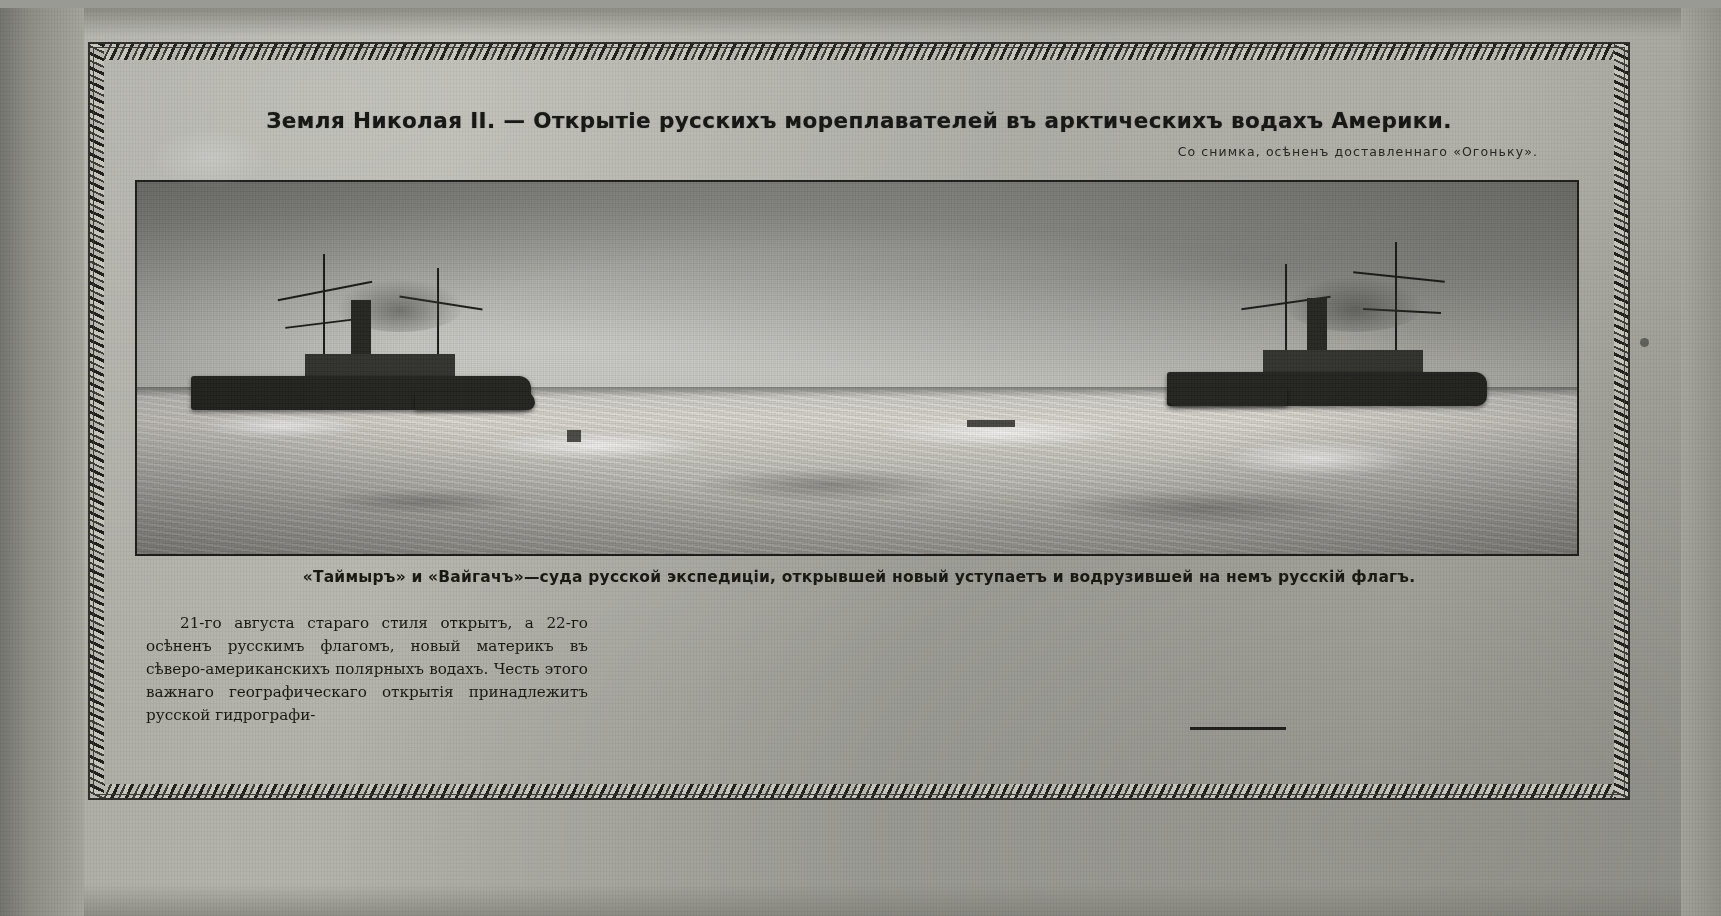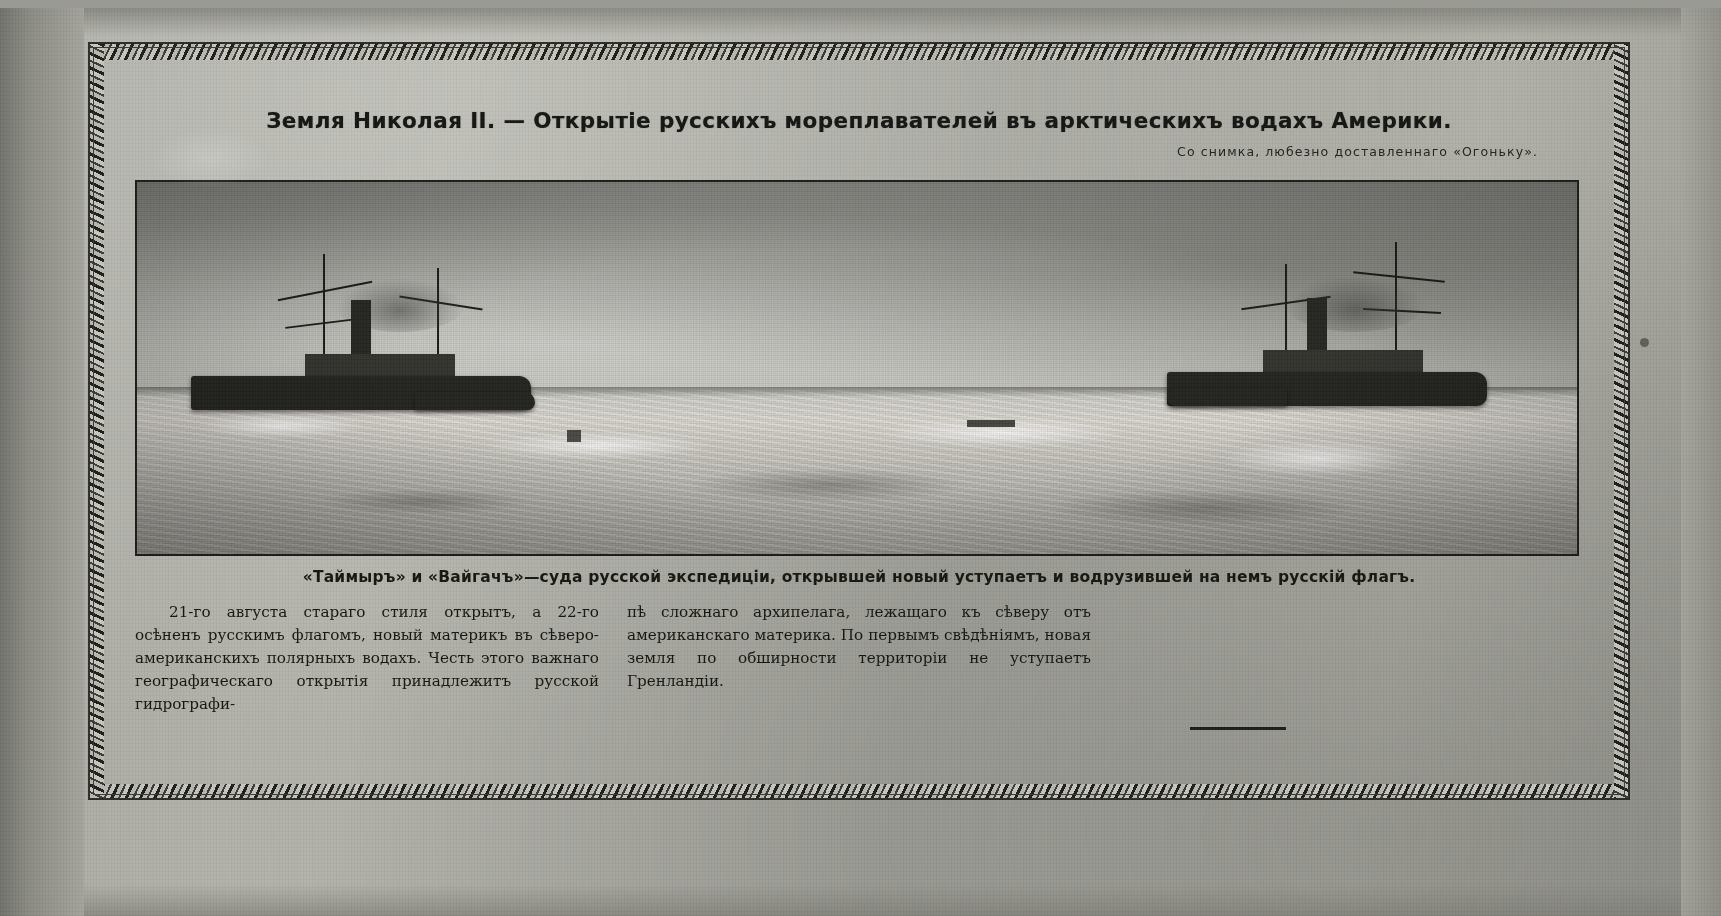--- a/index.html
+++ b/index.html
@@ -216,21 +216,21 @@
   }
   .col {
     width: 466px;
     font-family: "DejaVu Serif", serif;
     font-size: 15.2px;
     line-height: 1.52;
     color: #15150f;
     text-align: justify;
     position: relative;
   }
-  .col p { margin: 1px; }
+  .col p { margin: 12px; }
   .col .indent { text-indent: 34px; }
   .rule {
     position: absolute;
     left: 1078px; top: 655px;
     width: 96px; height: 3px;
     background: #1c1c18;
   }
 
   
   .blotch { position:absolute; border-radius:50%; pointer-events:none; }
@@ -250,21 +250,21 @@
   <div class="orn orn-left"></div>
   <div class="orn orn-right"></div>
   <div class="frame">
     <div class="frame-inner"></div>
   </div>
 
   <div class="content">
 
     <div class="headline">Земля Николая II. — Открытіе русскихъ мореплавателей въ арктическихъ водахъ Америки.</div>
 
-    <div class="credit">Со снимка, любезно доставленнаго «Огоньку».</div>
+    <div class="credit">Со снимка, осѣненъ доставленнаго «Огоньку».</div>
 
     <div class="photo-wrap">
       <div class="sky"></div>
       <div class="ice"></div>
       <div class="waterline"></div>
 
       <div class="ship" style="left:48px; top:60px; width:350px; height:185px;">
         <div class="mast" style="left:138px; top:12px; height:148px;"></div>
         <div class="mast" style="left:252px; top:26px; height:134px;"></div>
         <div class="yard" style="left:92px; top:48px; width:96px; transform:rotate(-11deg);"></div>
@@ -296,23 +296,20 @@
       <div class="grain"></div>
       <div class="vig"></div>
     </div>
 
     <div class="photo-caption">«Таймыръ» и «Вайгачъ»—суда русской экспедиціи, открывшей новый уступаетъ и водрузившей на немъ русскій флагъ.</div>
 
     <div class="cols">
       <div class="col">
         <p class="indent">21-го августа стараго стиля открытъ, а 22-го осѣненъ русскимъ флагомъ, новый материкъ въ сѣверо-американскихъ полярныхъ водахъ. Честь этого важнаго географическаго открытія принадлежитъ русской гидрографи-</p>
       </div>
-      <div class="col">
-        <p>пѣ сложнаго архипелага, лежащаго къ сѣверу отъ американскаго материка. По первымъ свѣдѣніямъ, новая земля по обширности территоріи не уступаетъ Гренландіи.</p>
-      </div>
     </div>
 
     <div class="rule"></div>
 
   </div>
 
   <div class="blotch" style="left:1640px; top:330px; width:9px; height:9px; background:rgba(40,40,36,.55);"></div>
   <div class="blotch" style="left:150px; top:120px; width:120px; height:60px; background:radial-gradient(ellipse,rgba(255,255,255,.18),rgba(255,255,255,0) 70%);"></div>
 </div>
 

